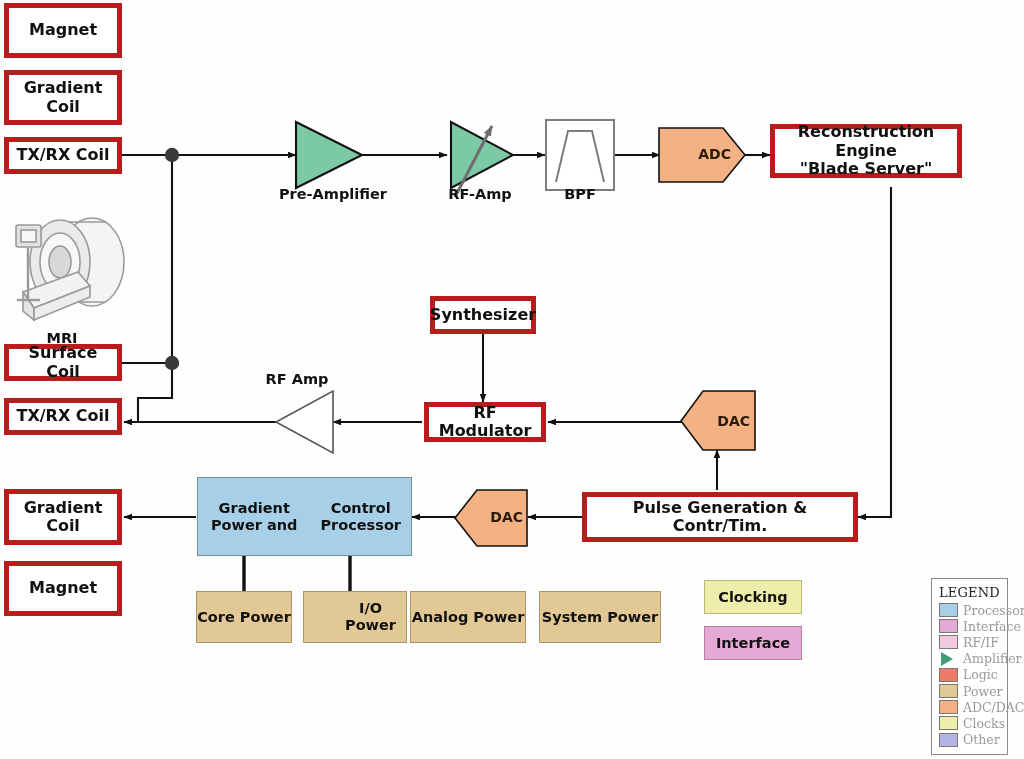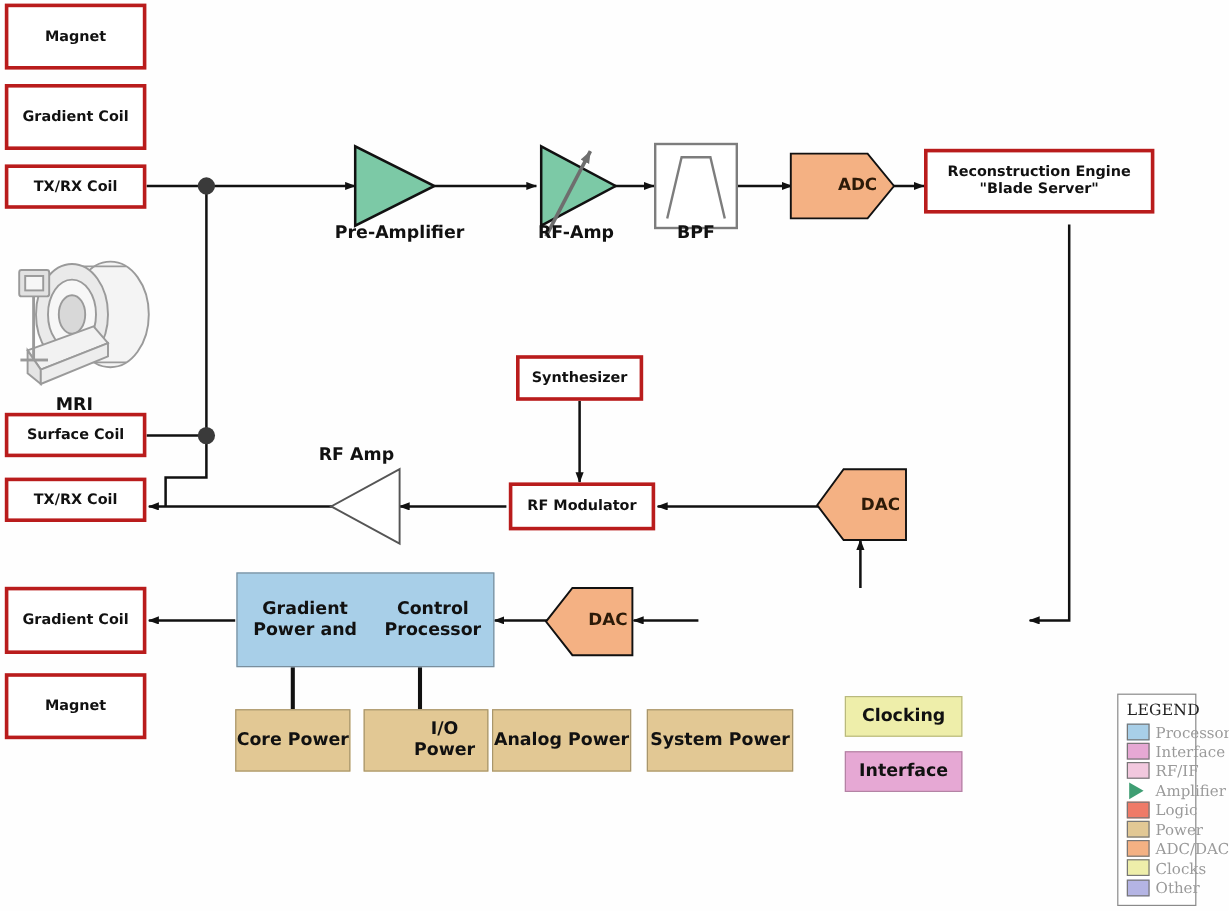--- a/index.html
+++ b/index.html
@@ -2,21 +2,21 @@
 <html><head>
 <meta charset="utf-8">
 <style>
   html,body{margin:0;padding:0;background:#fff;}
   body{width:1024px;height:759px;font-family:"DejaVu Sans",sans-serif;overflow:hidden;}
   #stage{position:relative;width:1024px;height:759px;background:#fefefe;}
   svg.layer{position:absolute;left:0;top:0;width:1024px;height:759px;}
   .node{position:absolute;box-sizing:border-box;display:flex;align-items:center;
         justify-content:center;text-align:center;font-weight:bold;color:#111;
         font-family:"DejaVu Sans",sans-serif;line-height:1.15;}
-  .plain{background:#fff;border:3px solid #b91c1c;font-size:12px;}
+  .plain{background:#fff;border:5px solid #b91c1c;font-size:16px;}
   .proc{background:#a8cfe8;border:1px solid #7a8e9c;font-size:14.5px;}
   .power{background:#e2c894;border:1px solid #a8966c;font-size:14.5px;}
   .clock{background:#eeeeaa;border:1px solid #b9b97e;font-size:14.5px;}
   .iface{background:#e6a8d4;border:1px solid #b383a4;font-size:14.5px;}
   .caption{position:absolute;font-weight:bold;font-size:14.5px;color:#111;
            text-align:center;font-family:"DejaVu Sans",sans-serif;}
   .convlabel{position:absolute;font-weight:bold;font-size:14px;color:#2c1a08;
              text-align:right;font-family:"DejaVu Sans",sans-serif;}
   #legend{position:absolute;background:#fff;border:1px solid #8a8a8a;
           box-sizing:border-box;padding:6px 5px 4px 7px;}
@@ -159,20 +159,23 @@
   <div class="node plain" style="left:430px;top:296px;width:106px;height:38px;">
     <span>Synthesizer</span>
   </div>
   <div class="caption" style="left:254px;top:371px;width:86px;">RF Amp</div>
   <div class="node plain" style="left:424px;top:402px;width:122px;height:40px;">
     <span>RF Modulator</span>
   </div>
   <div class="convlabel" style="left:690px;top:413px;width:60px;">DAC</div>
   <div class="convlabel" style="left:465px;top:509px;width:58px;">DAC</div>
 
+  <div class="node plain" style="left:582px;top:492px;width:276px;height:50px;">
+    <span>Pulse Generation &amp; Contr/Tim.</span>
+  </div>
 
   <div class="node proc" style="left:197px;top:477px;width:215px;height:79px;flex-direction:row;">
     <span>Gradient Power and</span>
     <span>Control Processor</span>
   </div>
 
   <div class="node power" style="left:196px;top:591px;width:96px;height:52px;">
     <span>Core Power</span>
   </div>
   <div class="node power" style="left:303px;top:591px;width:104px;height:52px;padding-left:31px;">
@@ -185,21 +188,21 @@
     <span>System Power</span>
   </div>
 
   <div class="node clock" style="left:704px;top:580px;width:98px;height:34px;">
     <span>Clocking</span>
   </div>
   <div class="node iface" style="left:704px;top:626px;width:98px;height:34px;">
     <span>Interface</span>
   </div>
 
-  <div id="legend" style="left:931px;top:578px;width:66px;height:177px;">
+  <div id="legend" style="left:931px;top:578px;width:77px;height:177px;">
     <div class="ltitle">LEGEND</div>
     <div id="legend-rows">
         <div class="lrow">
           <div class="lsw" style="background: rgb(168, 207, 232);"></div>
           <span class="ltxt">Processor</span>
         </div>
         <div class="lrow">
           <div class="lsw" style="background: rgb(230, 168, 212);"></div>
           <span class="ltxt">Interface</span>
         </div>

